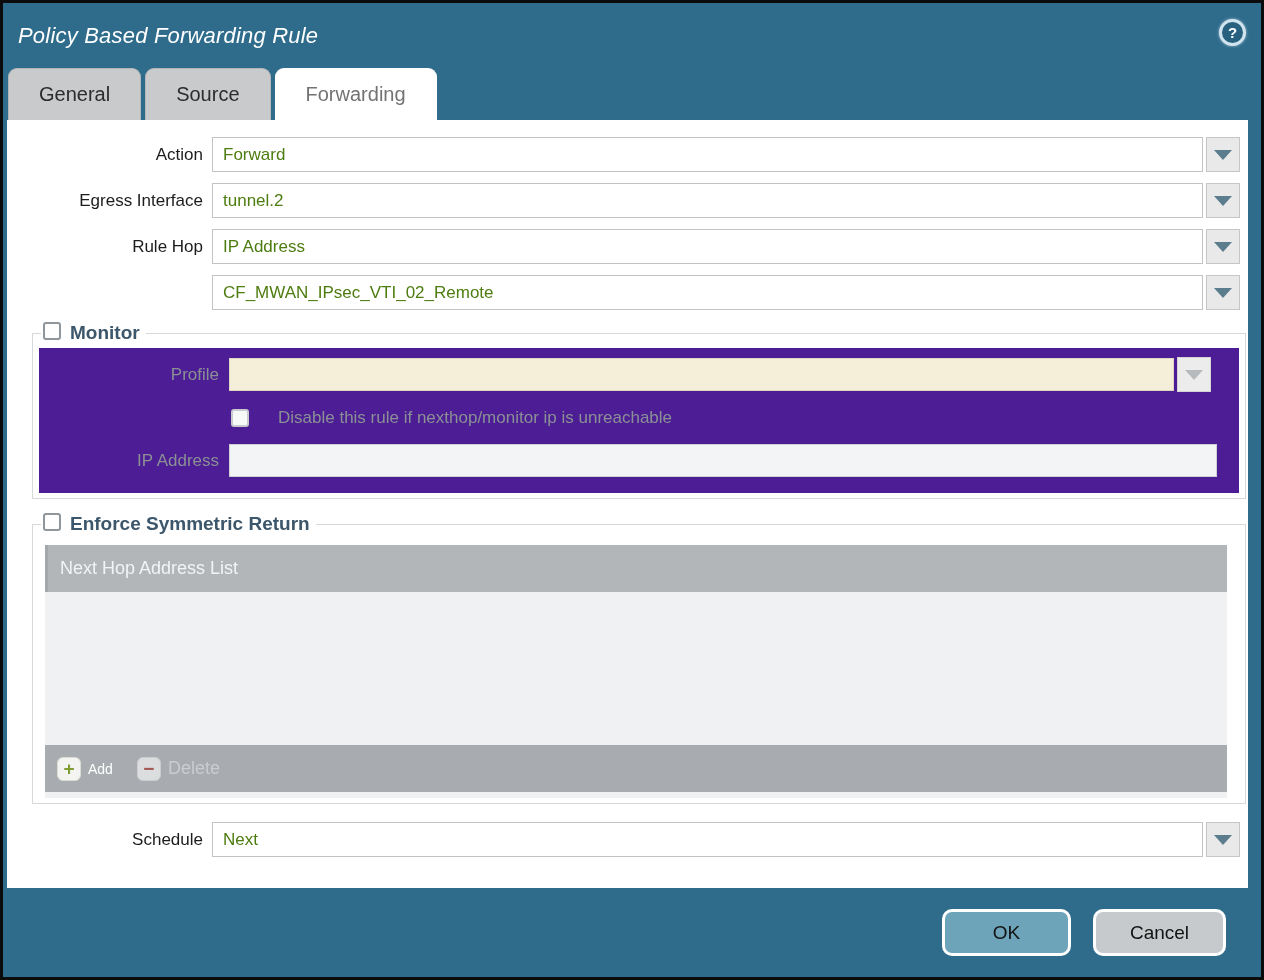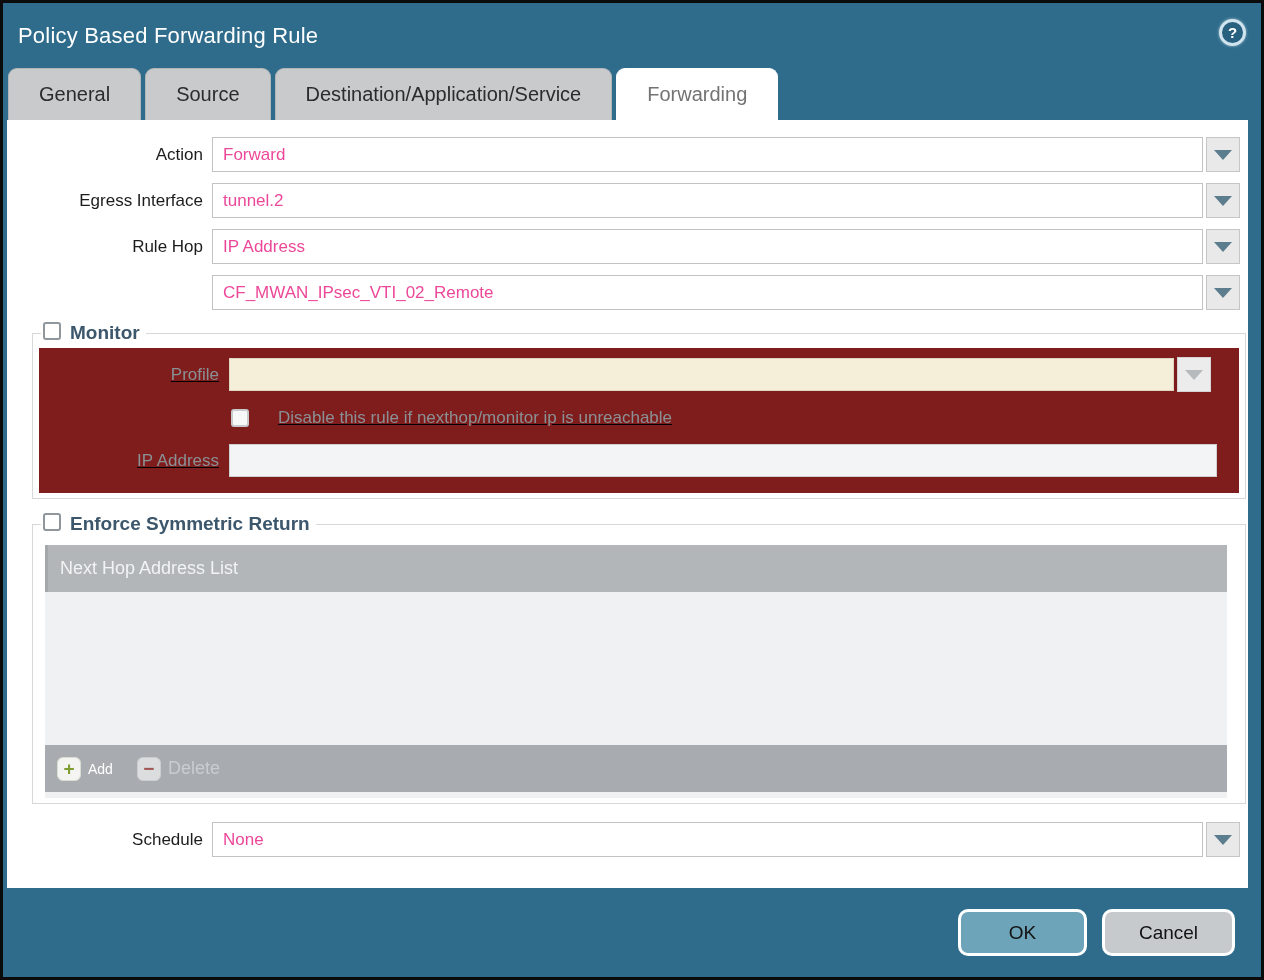--- a/index.html
+++ b/index.html
@@ -6,21 +6,21 @@
   body { margin: 0; font-family: "Liberation Sans", sans-serif; background: #000; }
   .screen {
     width: 1264px; height: 980px;
     border: 3px solid #0b0b0b;
     background: #2f6c8c;
     position: relative;
     overflow: hidden;
   }
   
   .titlebar { height: 64px; position: relative; padding: 20px 0 0 15px; }
-  .titlebar .title { color: #ffffff; font-size: 22px; letter-spacing: 0.2px; }
+  .titlebar .title { color: #ffffff; font-size: 22px; letter-spacing: 0.2px; font-style: italic; }
   .help-btn {
     position: absolute; top: 16px; right: 15px;
     width: 27px; height: 27px; border-radius: 50%;
     background: #28607f; border: 3px solid #cfe4ef;
     color: #ffffff; font-weight: bold; font-size: 15px;
     display: flex; align-items: center; justify-content: center;
     box-shadow: 0 0 3px rgba(255,255,255,0.6);
     cursor: pointer;
   }
   
@@ -45,21 +45,21 @@
   .form-row { display: flex; align-items: center; margin: 0 8px 11px 0; }
   .form-row .lbl {
     width: 205px; text-align: right; padding-right: 9px;
     font-size: 17px; color: #1c1c1c; flex: none;
   }
   .combo { flex: 1; display: flex; align-items: stretch; }
   .combo .val {
     flex: 1; height: 35px; background: #ffffff;
     border: 1px solid #c3c3c3;
     display: flex; align-items: center; padding: 0 10px;
-    font-size: 17px; color: #ec4899;
+    font-size: 17px; color: #4d7c0f;
   }
   .drop-btn {
     width: 34px; height: 35px; margin-left: 3px;
     background: #e9e9e9; border: 1px solid #c6c6c6;
     display: flex; align-items: center; justify-content: center;
     cursor: pointer; flex: none;
   }
   .tri { width: 0; height: 0; border-left: 9px solid transparent; border-right: 9px solid transparent; border-top: 10px solid #5b7d8e; }
   .drop-btn.disabled { background: #ececec; border-color: #d4d4d4; cursor: default; }
   .drop-btn.disabled .tri { border-top-color: #b6babc; }
@@ -70,21 +70,21 @@
     padding: 0 6px 5px 6px;
   }
   legend { display: flex; align-items: flex-start; gap: 9px; padding: 0 6px 0 2px; margin-left: 2px; }
   legend .cb { cursor: pointer; }
   .cb {
     width: 18px; height: 18px; background: #ffffff;
     border: 2px solid #8f969c; border-radius: 3px; flex: none;
   }
   .cb.disabled { border-color: #c7cbce; background: #f7f8f8; cursor: default; }
   legend .legend-text { font-size: 19px; font-weight: bold; color: #3c566b; }
-  .gray-panel { background: #7f1d1d; padding: 9px 22px 16px 0; margin-top: 4px; text-decoration: underline; }
+  .gray-panel { background: #4c1d95; padding: 9px 22px 16px 0; margin-top: 4px; }
   .panel-row { display: flex; align-items: center; margin-bottom: 12px; }
   .panel-row:last-child { margin-bottom: 0; }
   .panel-row .lbl2 {
     width: 190px; text-align: right; padding-right: 10px;
     font-size: 17px; color: #8b9095; flex: none;
   }
   .cream {
     flex: 1; height: 33px; background: #f5eed9; border: 1px solid #ddd6c2;
   }
   .gray-input {
@@ -114,21 +114,21 @@
   }
   .tbl-btn.add .ic { background: #f4f5f3; color: #7f9d33; border: 1px solid #d9ddd2; }
   .tbl-btn.add .t { color: #ffffff; font-size: 14px; }
   .tbl-btn.del { cursor: default; }
   .tbl-btn.del .ic { background: #e4e6e7; color: #a24a45; border: 1px solid #d2d5d6; opacity: 0.85; }
   .tbl-btn.del .t { color: #c9cdd0; font-size: 18px; }
   .schedule-row { margin-top: 18px; }
   
   .dlg-footer {
     height: 89px; display: flex; align-items: center; justify-content: flex-end;
-    gap: 15px; padding-right: 26px;
+    gap: 22px; padding-right: 35px;
   }
   .btn {
     height: 47px; border: 3px solid #ffffff; border-radius: 10px;
     font-size: 19px; color: #121212;
     display: flex; align-items: center; justify-content: center;
     cursor: pointer; font-family: "Liberation Sans", sans-serif;
   }
   .btn.ok { width: 129px; background: #6ea4b9; }
   .btn.cancel { width: 133px; background: #c6cacd; }
 </style>
@@ -143,23 +143,20 @@
       <span>?</span>
     </div>
   </div>
 
   <div class="tabs">
     <div class="tab">
         <span>General</span>
       </div>
     <div class="tab">
         <span>Source</span>
-      </div>
-    <div class="tab">
-        <span>Destination/Application/Service</span>
       </div>
     <div class="tab active">
         <span>Forwarding</span>
       </div>
   </div>
 
   <div class="content">
 
     <div class="form-row">
       <div class="lbl">Action</div>
@@ -246,21 +243,21 @@
             <span class="t">Delete</span>
           </div>
         </div>
         <div class="nh-strip"></div>
       </div>
     </fieldset>
 
     <div class="form-row schedule-row">
       <div class="lbl">Schedule</div>
       <div class="combo">
-        <div class="val">None</div>
+        <div class="val">Next</div>
         <div class="drop-btn">
             <span class="tri"></span>
           </div>
       </div>
     </div>
 
   </div>
 
   <div class="dlg-footer">
     <div class="btn ok">OK</div>

